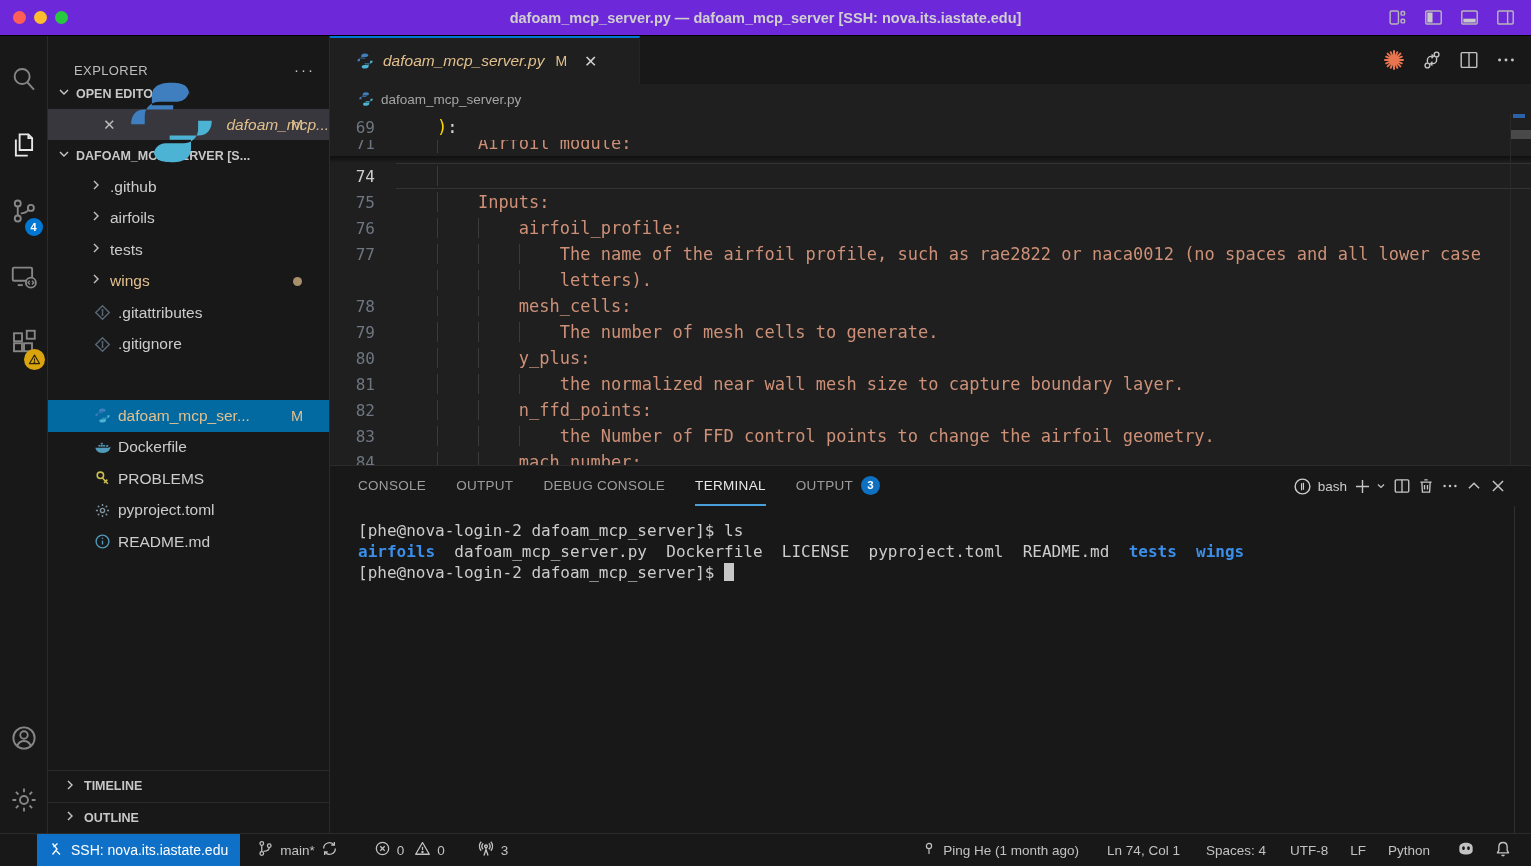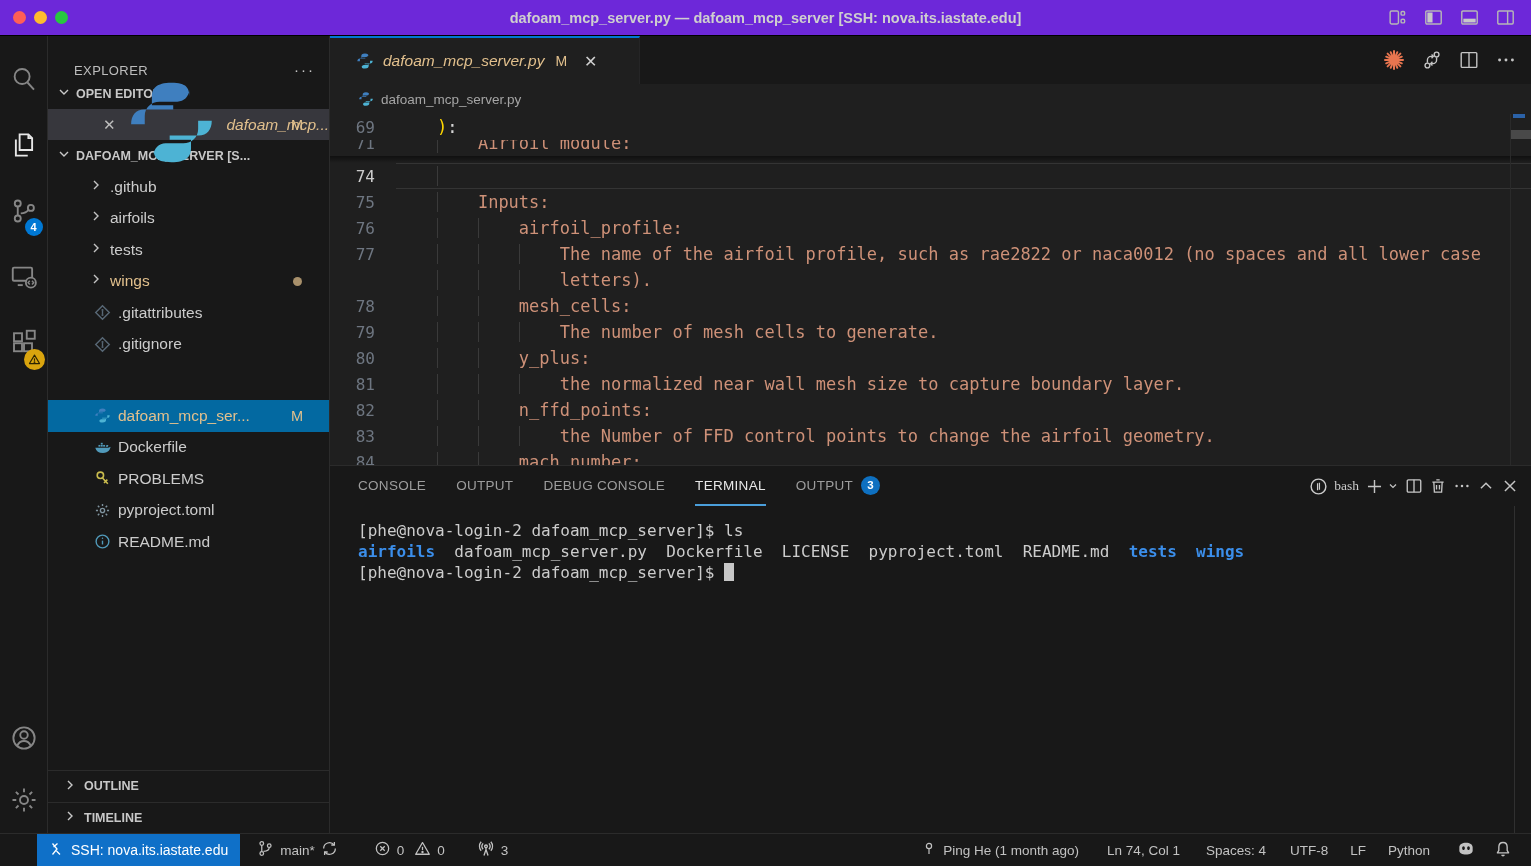--- a/index.html
+++ b/index.html
@@ -94,21 +94,21 @@
   .ov-slider { position:absolute; top:16px; left:0; width:21px; height:9px; background:#585858; opacity:.75; }
 
   
   .panel { flex:1; background:#181818; border-top:1px solid #2b2b2b; display:flex; flex-direction:column; min-height:0; }
   .paneltabs { height:40px; display:flex; align-items:center; padding-left:28px; flex:none; }
   .ptab { font-size:13.5px; letter-spacing:.3px; color:#9d9d9d; margin-right:30px; height:40px;
     display:flex; align-items:center; gap:8px; cursor:pointer; border-bottom:2px solid transparent; }
   .ptab.active { color:#e7e7e7; border-bottom-color:#4a9eda; }
   .pbadge { width:19px; height:19px; border-radius:50%; background:#0e70c0; color:#fff; font-size:11.5px;
     font-weight:700; display:flex; align-items:center; justify-content:center; }
-  .panelactions { margin-left:auto; display:flex; align-items:center; gap:6px; padding-right:12px; color:#c5c5c5;font-family:Liberation Serif, serif; }
+  .panelactions { margin-left:auto; display:flex; align-items:center; gap:6px; padding-right:24px; color:#c5c5c5; }
   .panelactions .shell { display:flex; align-items:center; gap:6px; font-size:13.5px; color:#cccccc; }
   .panelactions span { cursor:pointer; display:flex; align-items:center; }
   .termwrap { flex:1; padding:14px 0 0 28px; font-family:"DejaVu Sans Mono","Liberation Mono",monospace;
     font-size:16px; color:#cccccc; position:relative; }
   .tline { height:21px; line-height:21px; white-space:pre; }
   .tdir { color:#3b8eea; font-weight:700; }
   .cursorblock { display:inline-block; width:9.6px; height:18px; background:#c7c7c7; vertical-align:-3px; }
   .term-scroll-edge { position:absolute; top:0; right:16px; bottom:0; border-right:1px solid #303030; }
 
   
@@ -336,27 +336,27 @@
                 <circle cx="8" cy="5" r=".7" fill="#519aba" stroke="none"></circle>
               </svg></span>
             <span>README.md</span>
           </div>
         </div>
       <div class="sb-bottom">
         <div class="sb-panelrow">
           <span><svg width="16" height="16" viewBox="0 0 16 16" fill="none" stroke="currentColor" stroke-width="1.4">
                 <path d="M6 4l4 4-4 4"></path>
               </svg></span>
-          <span>OUTLINE</span>
+          <span>TIMELINE</span>
         </div>
         <div class="sb-panelrow">
           <span><svg width="16" height="16" viewBox="0 0 16 16" fill="none" stroke="currentColor" stroke-width="1.4">
                 <path d="M6 4l4 4-4 4"></path>
               </svg></span>
-          <span>TIMELINE</span>
+          <span>OUTLINE</span>
         </div>
       </div>
     </div>
 
     <div class="editorcol">
       <div class="tabstrip">
         <div class="tab">
           <span class="ficon" style="width:18px;height:18px;" id="tab-py-icon"><svg width="100%" height="100%" viewBox="0 0 16 16">
                 <path fill="#3f7fbf" d="M8 1.3c-2.6 0-3.3 1-3.3 2.4v1.4h3.6v.7H3.4C2 5.8 1.2 6.8 1.2 8.3h2.3V6.9c0-1.4 1.1-2.4 2.5-2.4h3c1.1 0 2-.9 2-2V3.6C11 2.2 10.6 1.3 8 1.3z"></path>
                 <path fill="#4db3d4" d="M8 14.7c2.6 0 3.3-1 3.3-2.4v-1.4H7.7v-.7h4.9c1.4 0 2.2-1 2.2-2.5h-2.3v1.4c0 1.4-1.1 2.4-2.5 2.4H7c-1.1 0-2 .9-2 2v-1.1c0 1.4.4 2.3 3 2.3z"></path>

